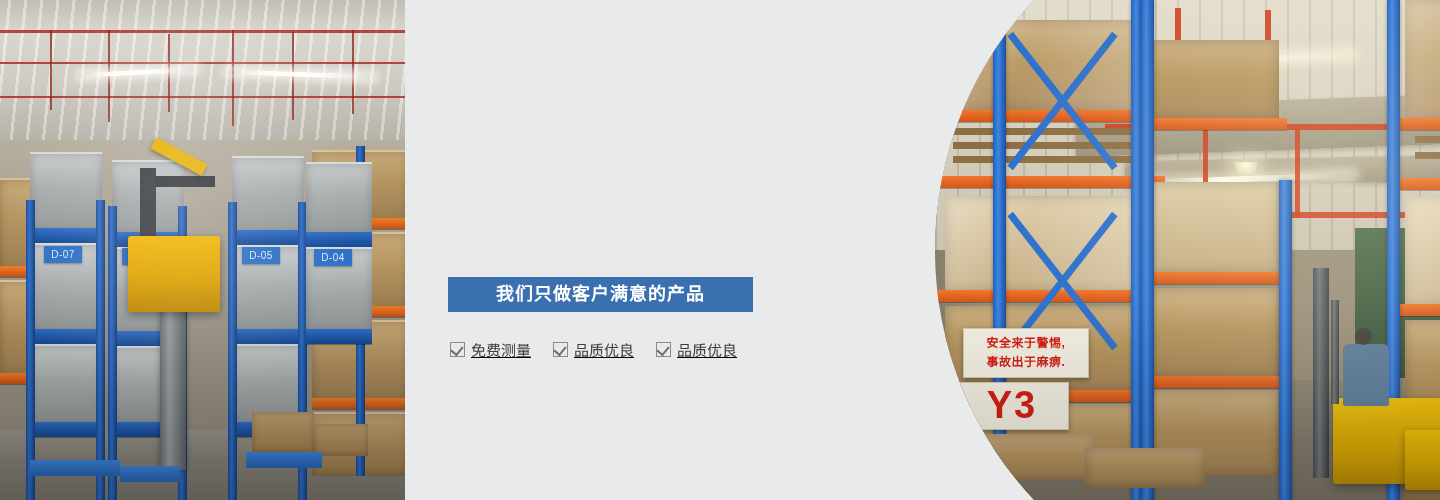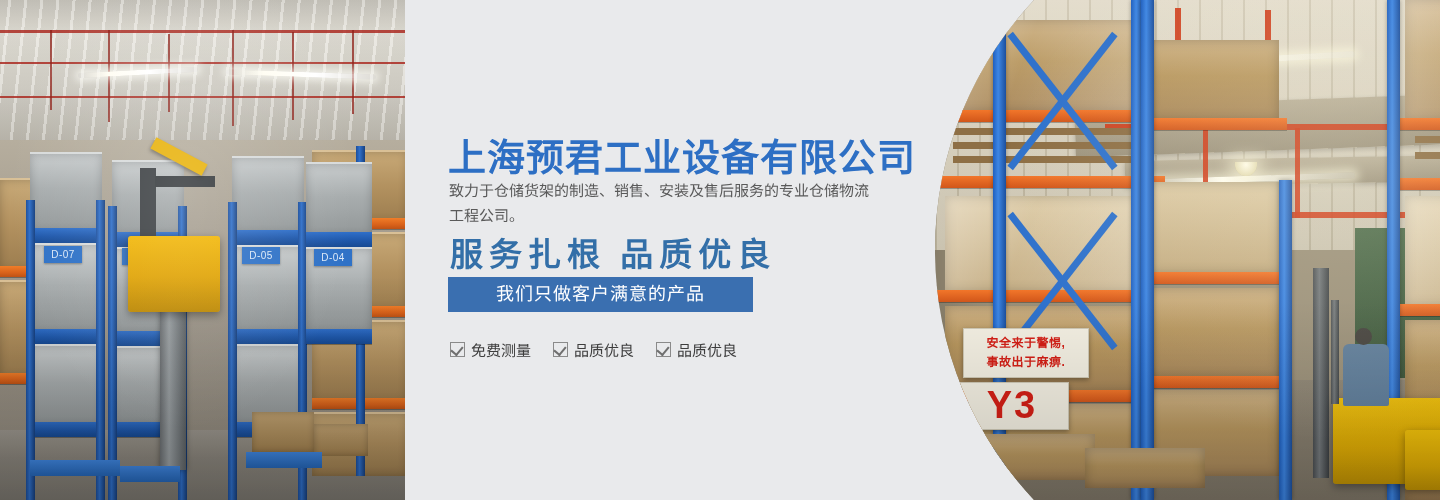--- a/index.html
+++ b/index.html
@@ -213,32 +213,33 @@
     font-family: "Liberation Serif", "DejaVu Serif", serif;
     white-space: nowrap;
   }
   .cta {
     position: absolute;
     left: 43px; top: 277px;
     width: 305px; height: 35px;
     background: #3a6fb0;
     color: #ffffff;
     font-size: 18px;
-    font-weight: normal;
+    font-weight: bold;
     line-height: 35px;
     text-align: center;
     letter-spacing: 1px;
   }
   .features {
     position: absolute;
     left: 45px; top: 339px;
     display: flex;
     align-items: center;
     gap: 22px;
     white-space: nowrap;
+    text-decoration: underline;
   }
   .feature {
     display: flex;
     align-items: center;
     gap: 6px;
     font-size: 15px;
     color: #3d3d3d;
   }
   .check-icon {
     display: inline-block;
@@ -502,25 +503,22 @@
     <div class="lp-floorcrate" style="left:314px;top:424px;width:54px;height:32px;"></div>
     <div class="lp-bluepallet" style="left:246px;top:452px;width:76px;"></div>
     <div class="lp-bluepallet" style="left:30px;top:460px;width:90px;"></div>
     <div class="lp-bluepallet" style="left:120px;top:466px;width:60px;"></div>
 
     <div class="lp-shade"></div>
   </div>
 
   <div class="center">
 
-    <h1 class="headline">上海预君工业设备有限公司</h1>
-
-    <p class="subtitle">致力于仓储货架的制造、销售、安装及售后服务的专业仓储物流工程公司。</p>
-
-    <div class="slogan">服务扎根  品质优良</div>
+
+
 
     <div class="cta">我们只做客户满意的产品</div>
 
     <div class="features">
       <div class="feature">
         <span class="check-icon"></span>
         <span>免费测量</span>
       </div>
       <div class="feature">
         <span class="check-icon"></span>

